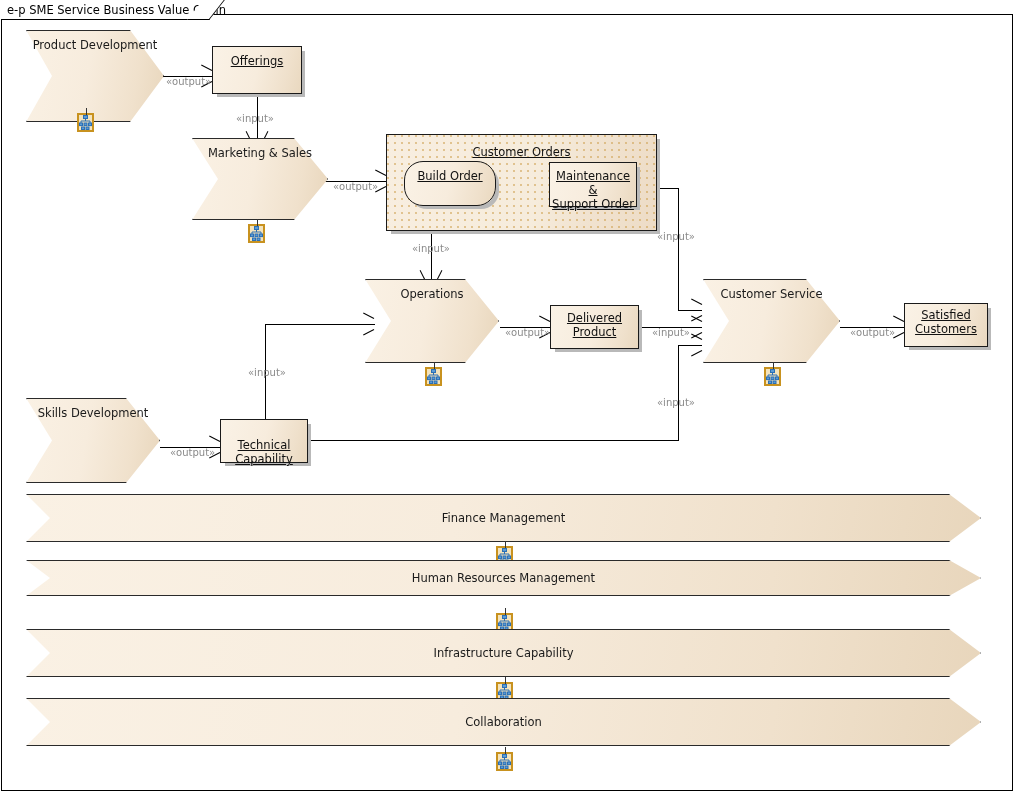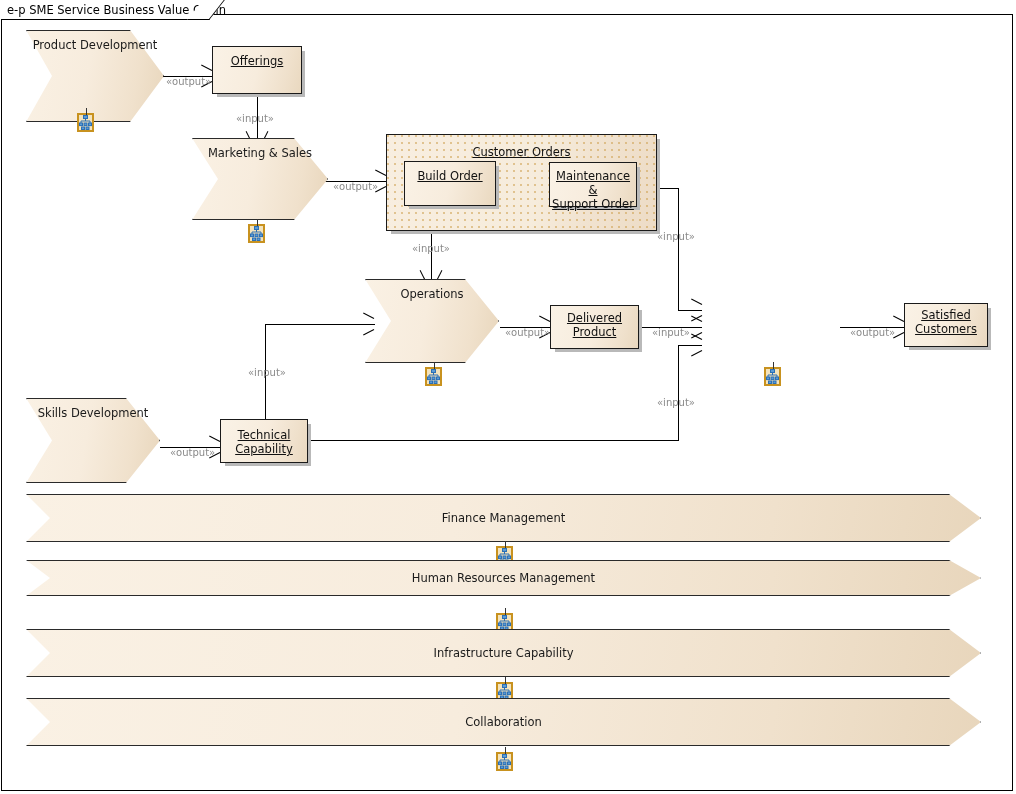--- a/index.html
+++ b/index.html
@@ -272,21 +272,21 @@
       <rect x="5" y="8" width="3" height="2.6" fill="#5b9bd5" stroke="#2b6fb5"></rect>
       <rect x="9.5" y="8" width="3" height="2.6" fill="#5b9bd5" stroke="#2b6fb5"></rect>
       <rect x="2.5" y="12" width="3" height="2.5" fill="#5b9bd5" stroke="#2b6fb5"></rect>
       <rect x="7" y="12" width="3" height="2.5" fill="#5b9bd5" stroke="#2b6fb5"></rect>
     </svg>
   </div>
 
   <div class="group" style="left:386px;top:134px;width:271px;height:97px;">
     <div class="gtitle">Customer Orders</div>
   </div>
-  <div class="rect" style="left:404px;top:161px;width:92px;height:45px;">
+  <div class="rect" style="left:404px;top:161px;width:92px;height:45px;border-radius:19px;">
     <span class="u">Build Order</span>
   </div>
   <div class="rect" style="left:549px;top:162px;width:88px;height:45px;padding-top:6px;">
     <span>
       <span class="u">Maintenance &amp; </span><br>
       <span class="u">Support Order</span>
     </span>
   </div>
 
   <div class="chev" style="left:365px;top:279px;width:134px;height:84px;">
@@ -307,20 +307,25 @@
       <rect x="9.5" y="8" width="3" height="2.6" fill="#5b9bd5" stroke="#2b6fb5"></rect>
       <rect x="2.5" y="12" width="3" height="2.5" fill="#5b9bd5" stroke="#2b6fb5"></rect>
       <rect x="7" y="12" width="3" height="2.5" fill="#5b9bd5" stroke="#2b6fb5"></rect>
     </svg>
   </div>
 
   <div class="rect" style="left:550px;top:305px;width:89px;height:44px;padding-top:5px;">
     <span class="u">Delivered Product</span>
   </div>
 
+  <div class="chev" style="left:703px;top:279px;width:137px;height:84px;">
+    <div class="shadow"></div>
+    <div class="shape"></div>
+    <div class="lbl">Customer Service</div>
+  </div>
   <div class="dicon" style="left:764px;top:367px;">
     <div class="stem"></div>
     <svg width="13" height="15" viewBox="0 0 13 15">
       <rect x="4.5" y="0.5" width="4" height="3" fill="#5b9bd5" stroke="#2b6fb5"></rect>
       <line x1="6.5" y1="3.5" x2="6.5" y2="6" stroke="#2b6fb5"></line>
       <line x1="2" y1="6" x2="11" y2="6" stroke="#2b6fb5"></line>
       <line x1="2" y1="6" x2="2" y2="8" stroke="#2b6fb5"></line>
       <line x1="11" y1="6" x2="11" y2="8" stroke="#2b6fb5"></line>
       <rect x="0.5" y="8" width="3" height="2.6" fill="#5b9bd5" stroke="#2b6fb5"></rect>
       <rect x="5" y="8" width="3" height="2.6" fill="#5b9bd5" stroke="#2b6fb5"></rect>
@@ -336,21 +341,21 @@
       <span class="u">Customers</span>
     </span>
   </div>
 
   <div class="chev" style="left:26px;top:398px;width:134px;height:85px;">
     <div class="shadow"></div>
     <div class="shape"></div>
     <div class="lbl">Skills Development</div>
   </div>
 
-  <div class="rect" style="left:220px;top:419px;width:88px;height:44px;padding-top:8px;">
+  <div class="rect" style="left:220px;top:419px;width:88px;height:44px;padding-top:18px;">
     <span>
       <span class="u">Technical </span><br>
       <span class="u">Capability</span>
     </span>
   </div>
 
   <div class="chev wide" style="left:26px;top:494px;width:955px;height:48px;">
     <div class="shadow"></div>
     <div class="shape"></div>
     <div class="lbl">Finance Management</div>

